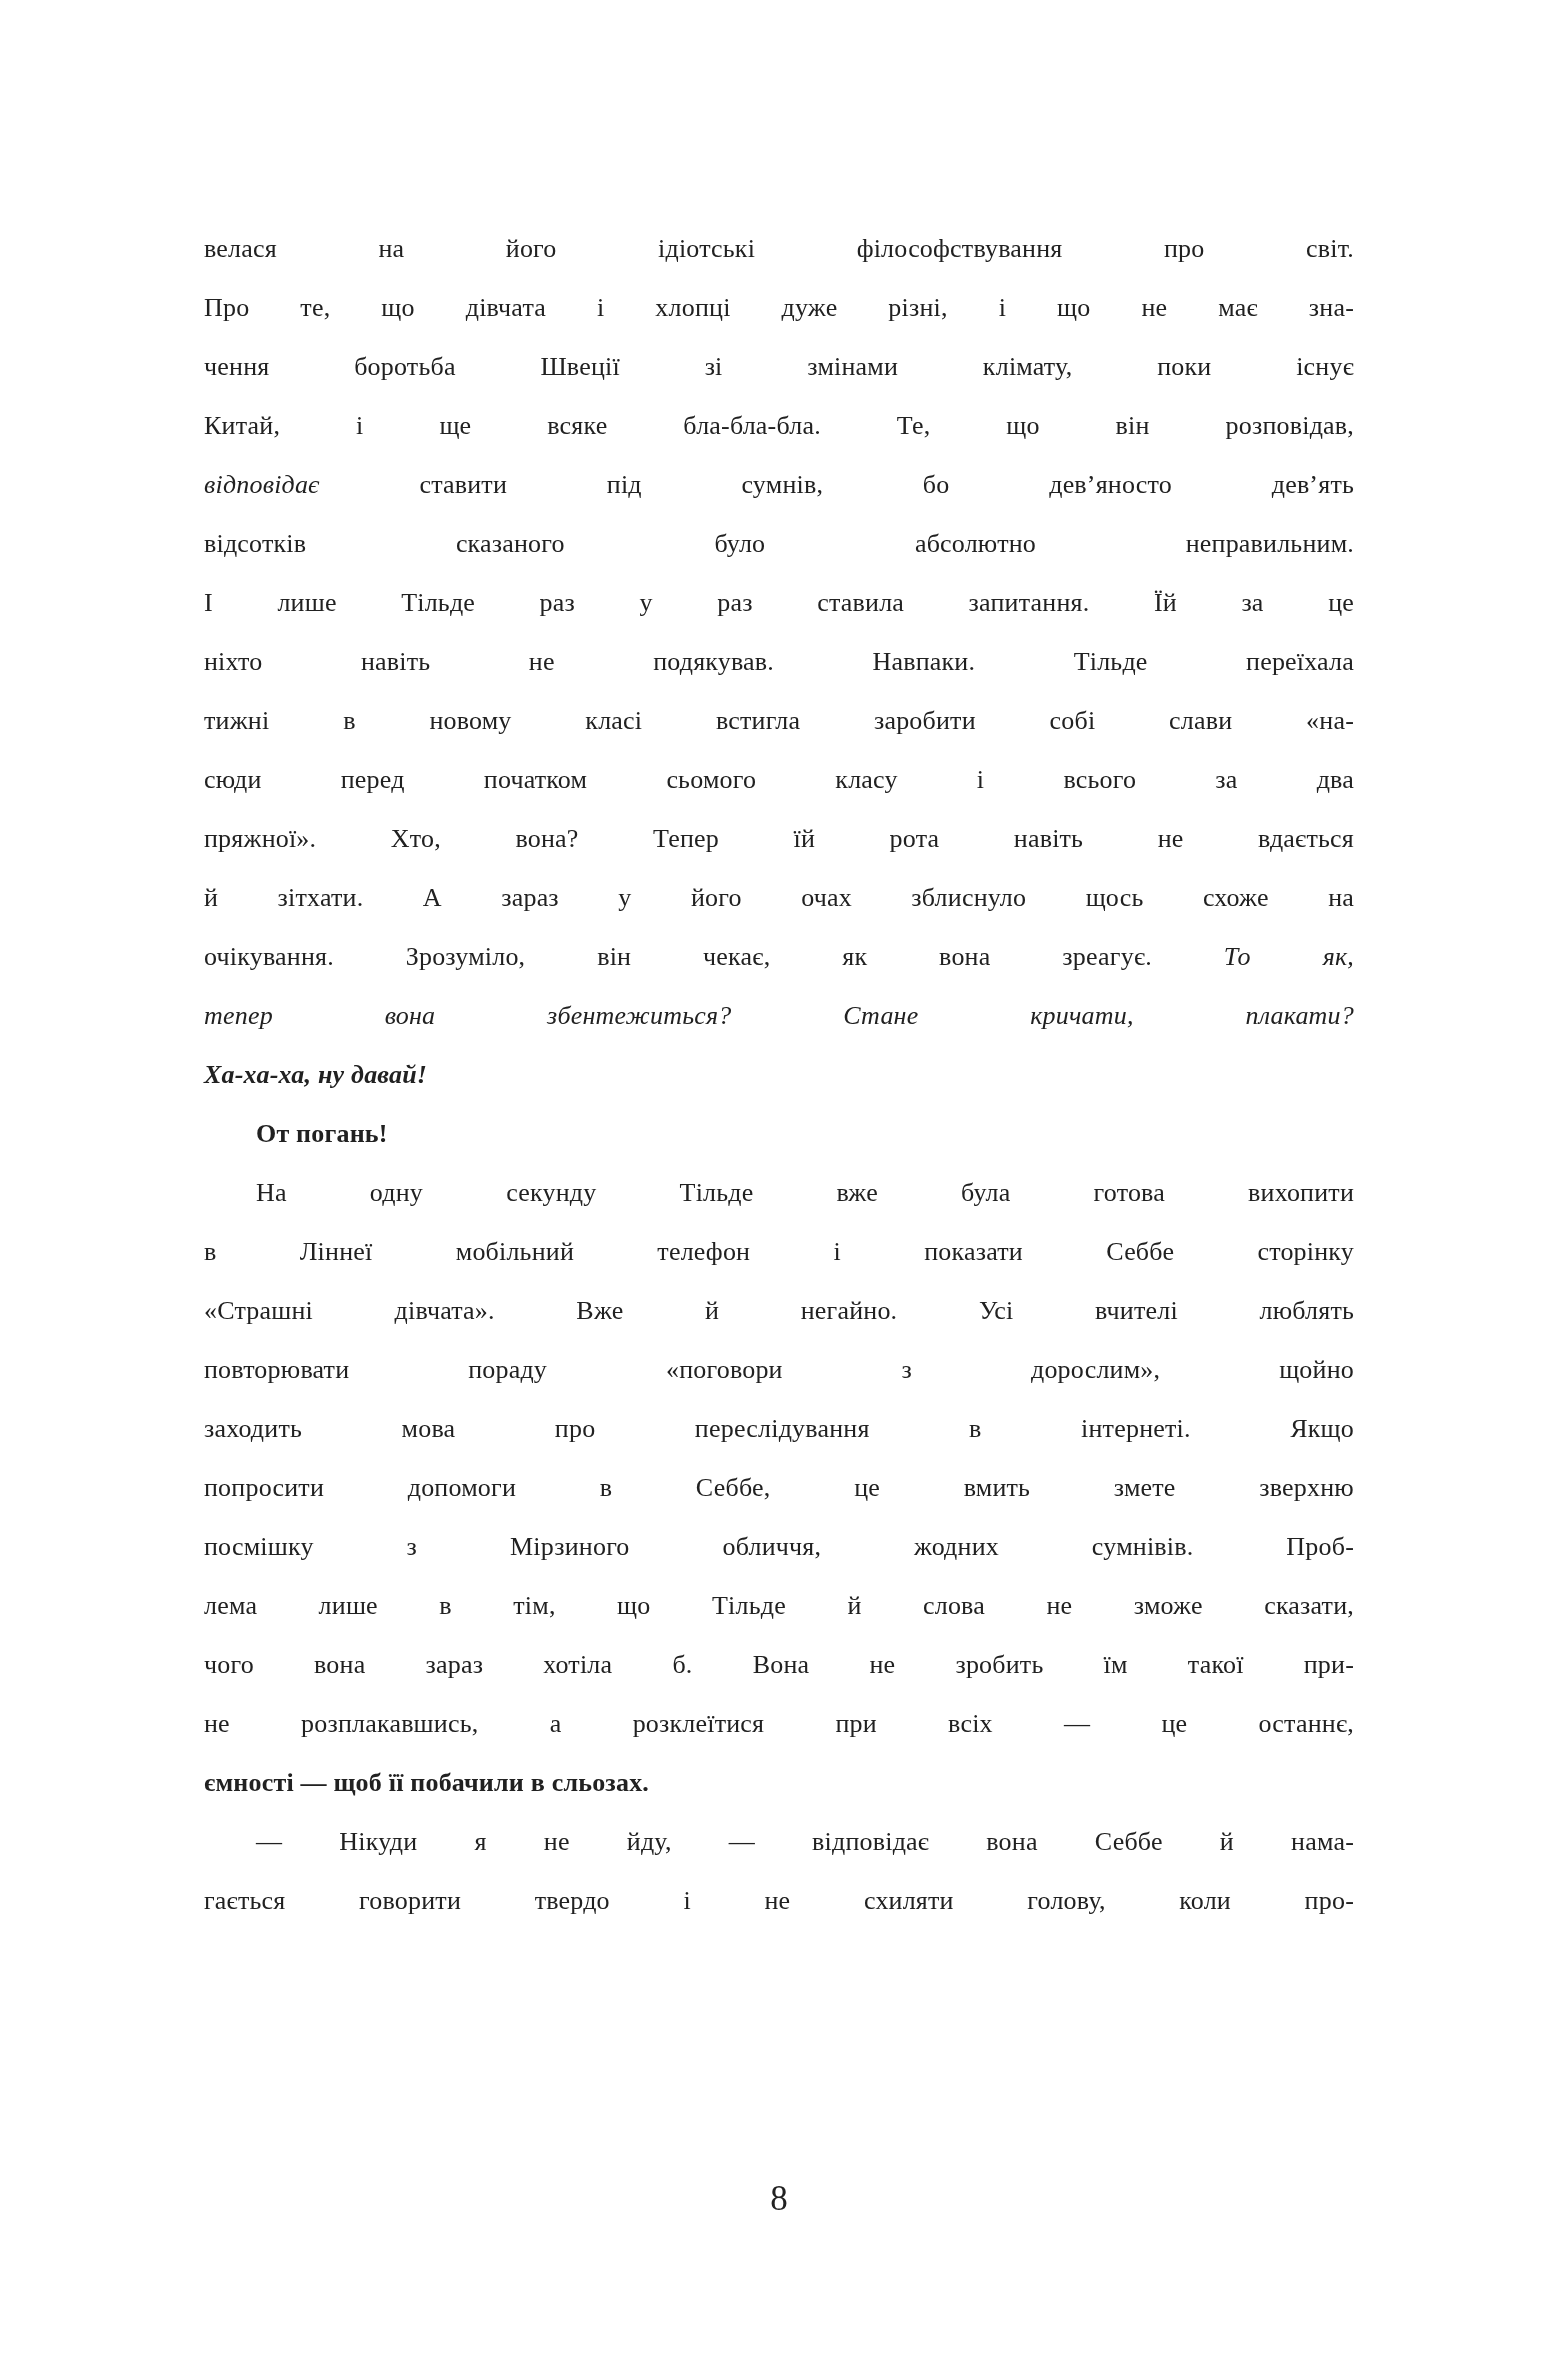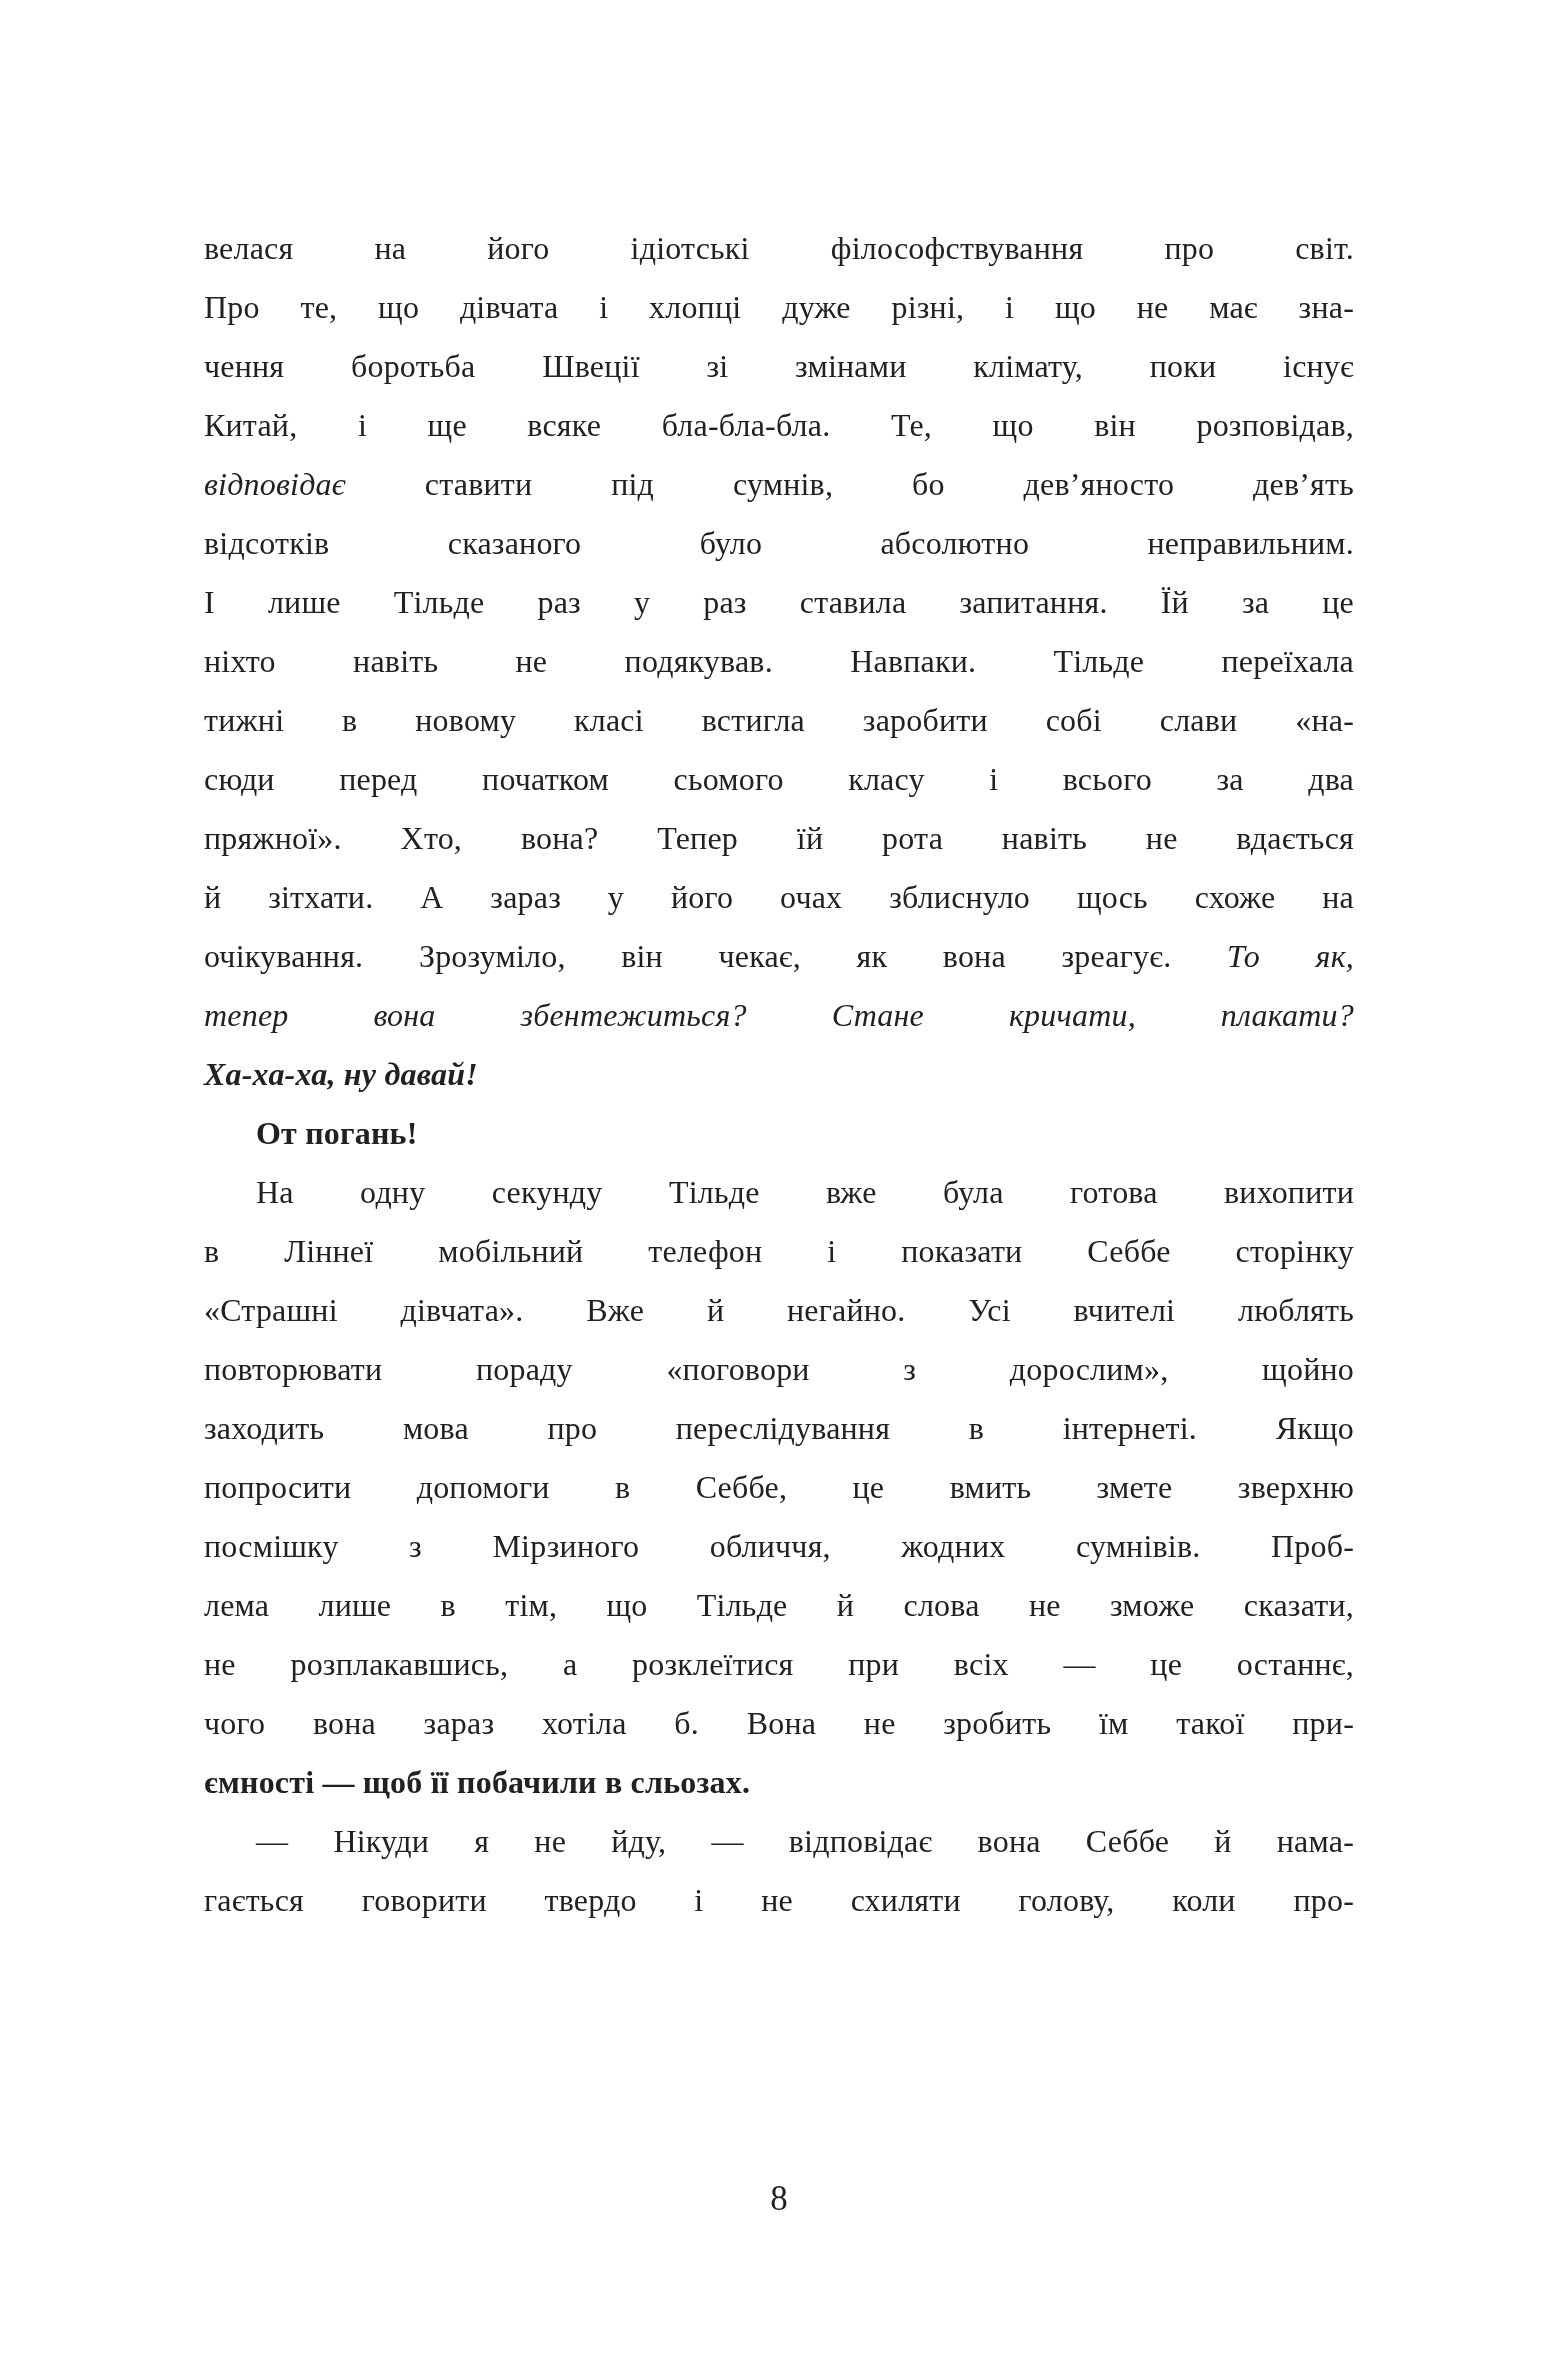--- a/index.html
+++ b/index.html
@@ -18,21 +18,21 @@
   .book-page {
     position: absolute;
     inset: 0;
     background: #ffffff;
   }
   .text-block {
     position: absolute;
     left: 204px;
     top: 219px;
     width: 1150px;
-    font-size: 32px;
+    font-size: 26px;
     line-height: 59px;
     letter-spacing: 0.2px;
   }
   .paragraph {
     margin: 0;
     padding: 0;
   }
   .line {
     text-align: justify;
     text-align-last: justify;
@@ -86,22 +86,22 @@
       </div>
       <div class="paragraph">
         <div class="line first-indent"><span>На одну секунду Тільде вже була готова вихопити</span></div>
         <div class="line"><span>в Ліннеї мобільний телефон і показати Себбе сторінку</span></div>
         <div class="line"><span>«Страшні дівчата». Вже й негайно. Усі вчителі люблять</span></div>
         <div class="line"><span>повторювати пораду «поговори з дорослим», щойно</span></div>
         <div class="line"><span>заходить мова про переслідування в інтернеті. Якщо</span></div>
         <div class="line"><span>попросити допомоги в Себбе, це вмить змете зверхню</span></div>
         <div class="line"><span>посмішку з Мірзиного обличчя, жодних сумнівів. Проб-</span></div>
         <div class="line"><span>лема лише в тім, що Тільде й слова не зможе сказати,</span></div>
+        <div class="line"><span>чого вона зараз хотіла б. Вона не зробить їм такої при-</span></div>
         <div class="line"><span>не розплакавшись, а розклеїтися при всіх — це останнє,</span></div>
-        <div class="line"><span>чого вона зараз хотіла б. Вона не зробить їм такої при-</span></div>
         <div class="line last"><span>ємності — щоб її побачили в сльозах.</span></div>
       </div>
       <div class="paragraph">
         <div class="line first-indent"><span>— Нікуди я не йду, — відповідає вона Себбе й нама-</span></div>
         <div class="line"><span>гається говорити твердо і не схиляти голову, коли про-</span></div>
       </div>
     </main>
   <footer class="page-number">8</footer>
 </div>
 

